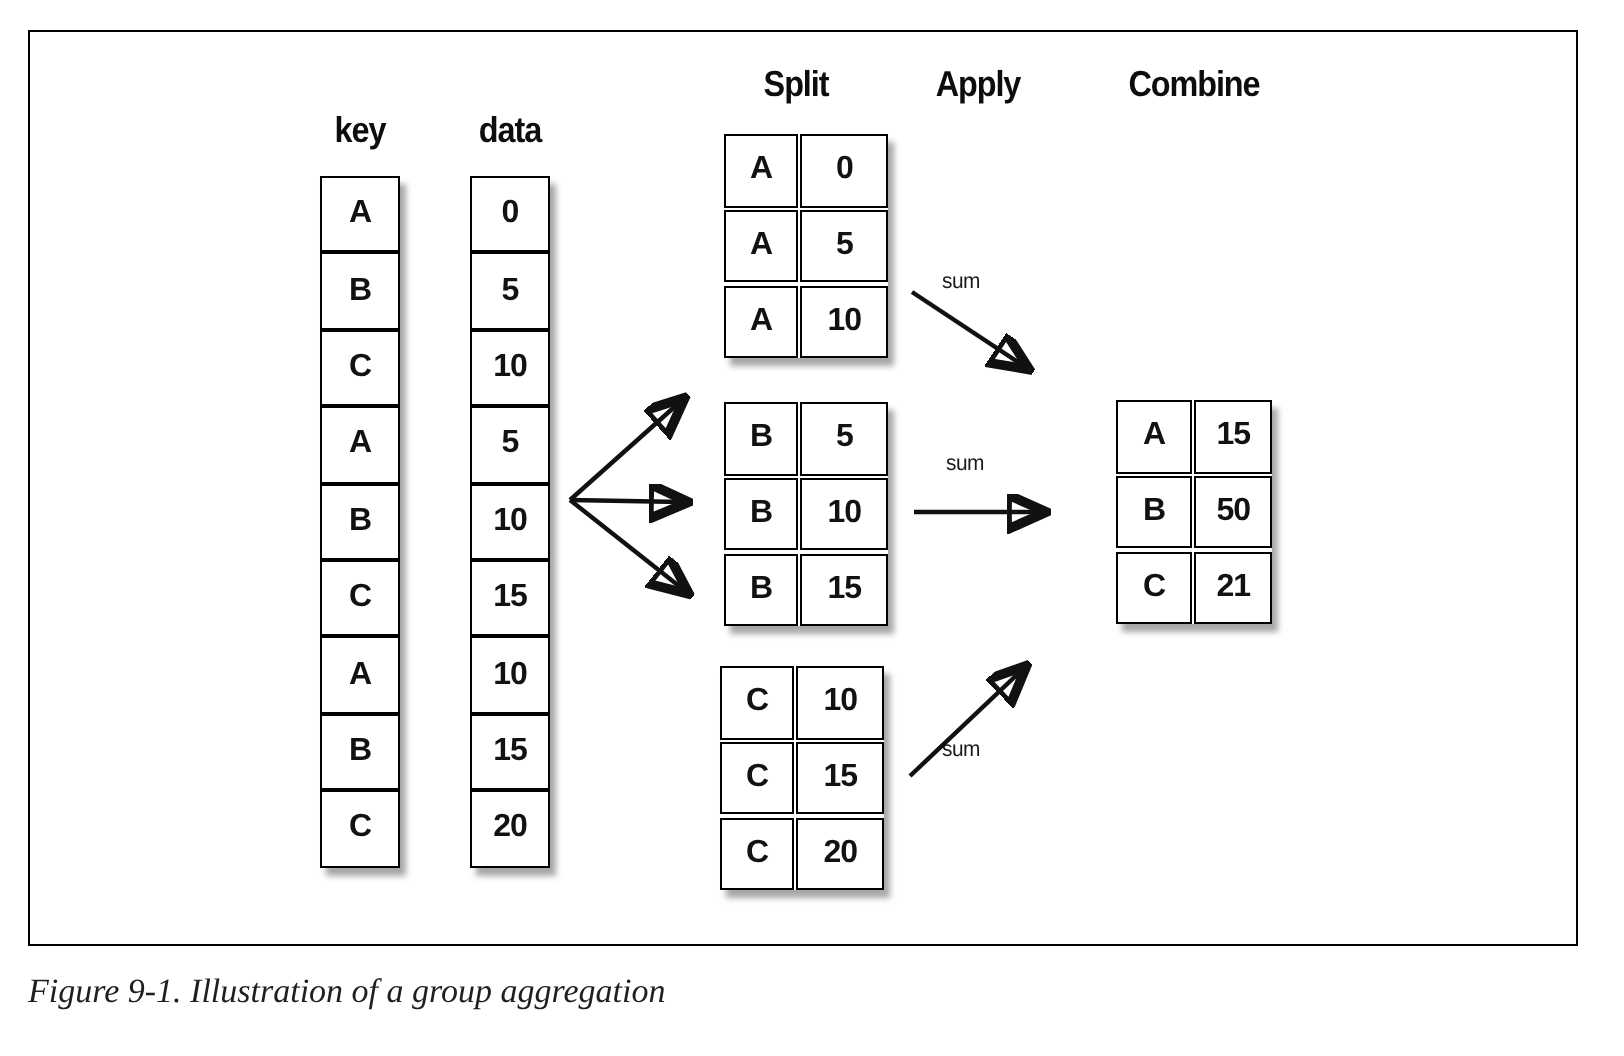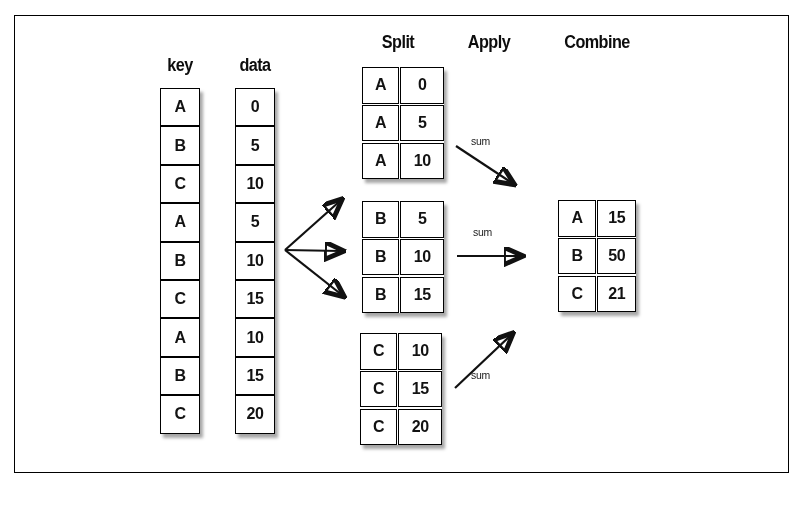--- a/index.html
+++ b/index.html
@@ -160,14 +160,15 @@
       <line x1="456" y1="146" x2="512" y2="183" marker-end="url(#ah)"></line>
     </g>
     <g>
       <line x1="457" y1="256" x2="520" y2="256" marker-end="url(#ah)"></line>
     </g>
     <g>
       <line x1="455" y1="388" x2="511" y2="335" marker-end="url(#ah)"></line>
     </g>
   </svg>
 
+  <div class="caption">Figure 9-1. Illustration of a group aggregation</div>
 
 </div>
 
 </body></html>

